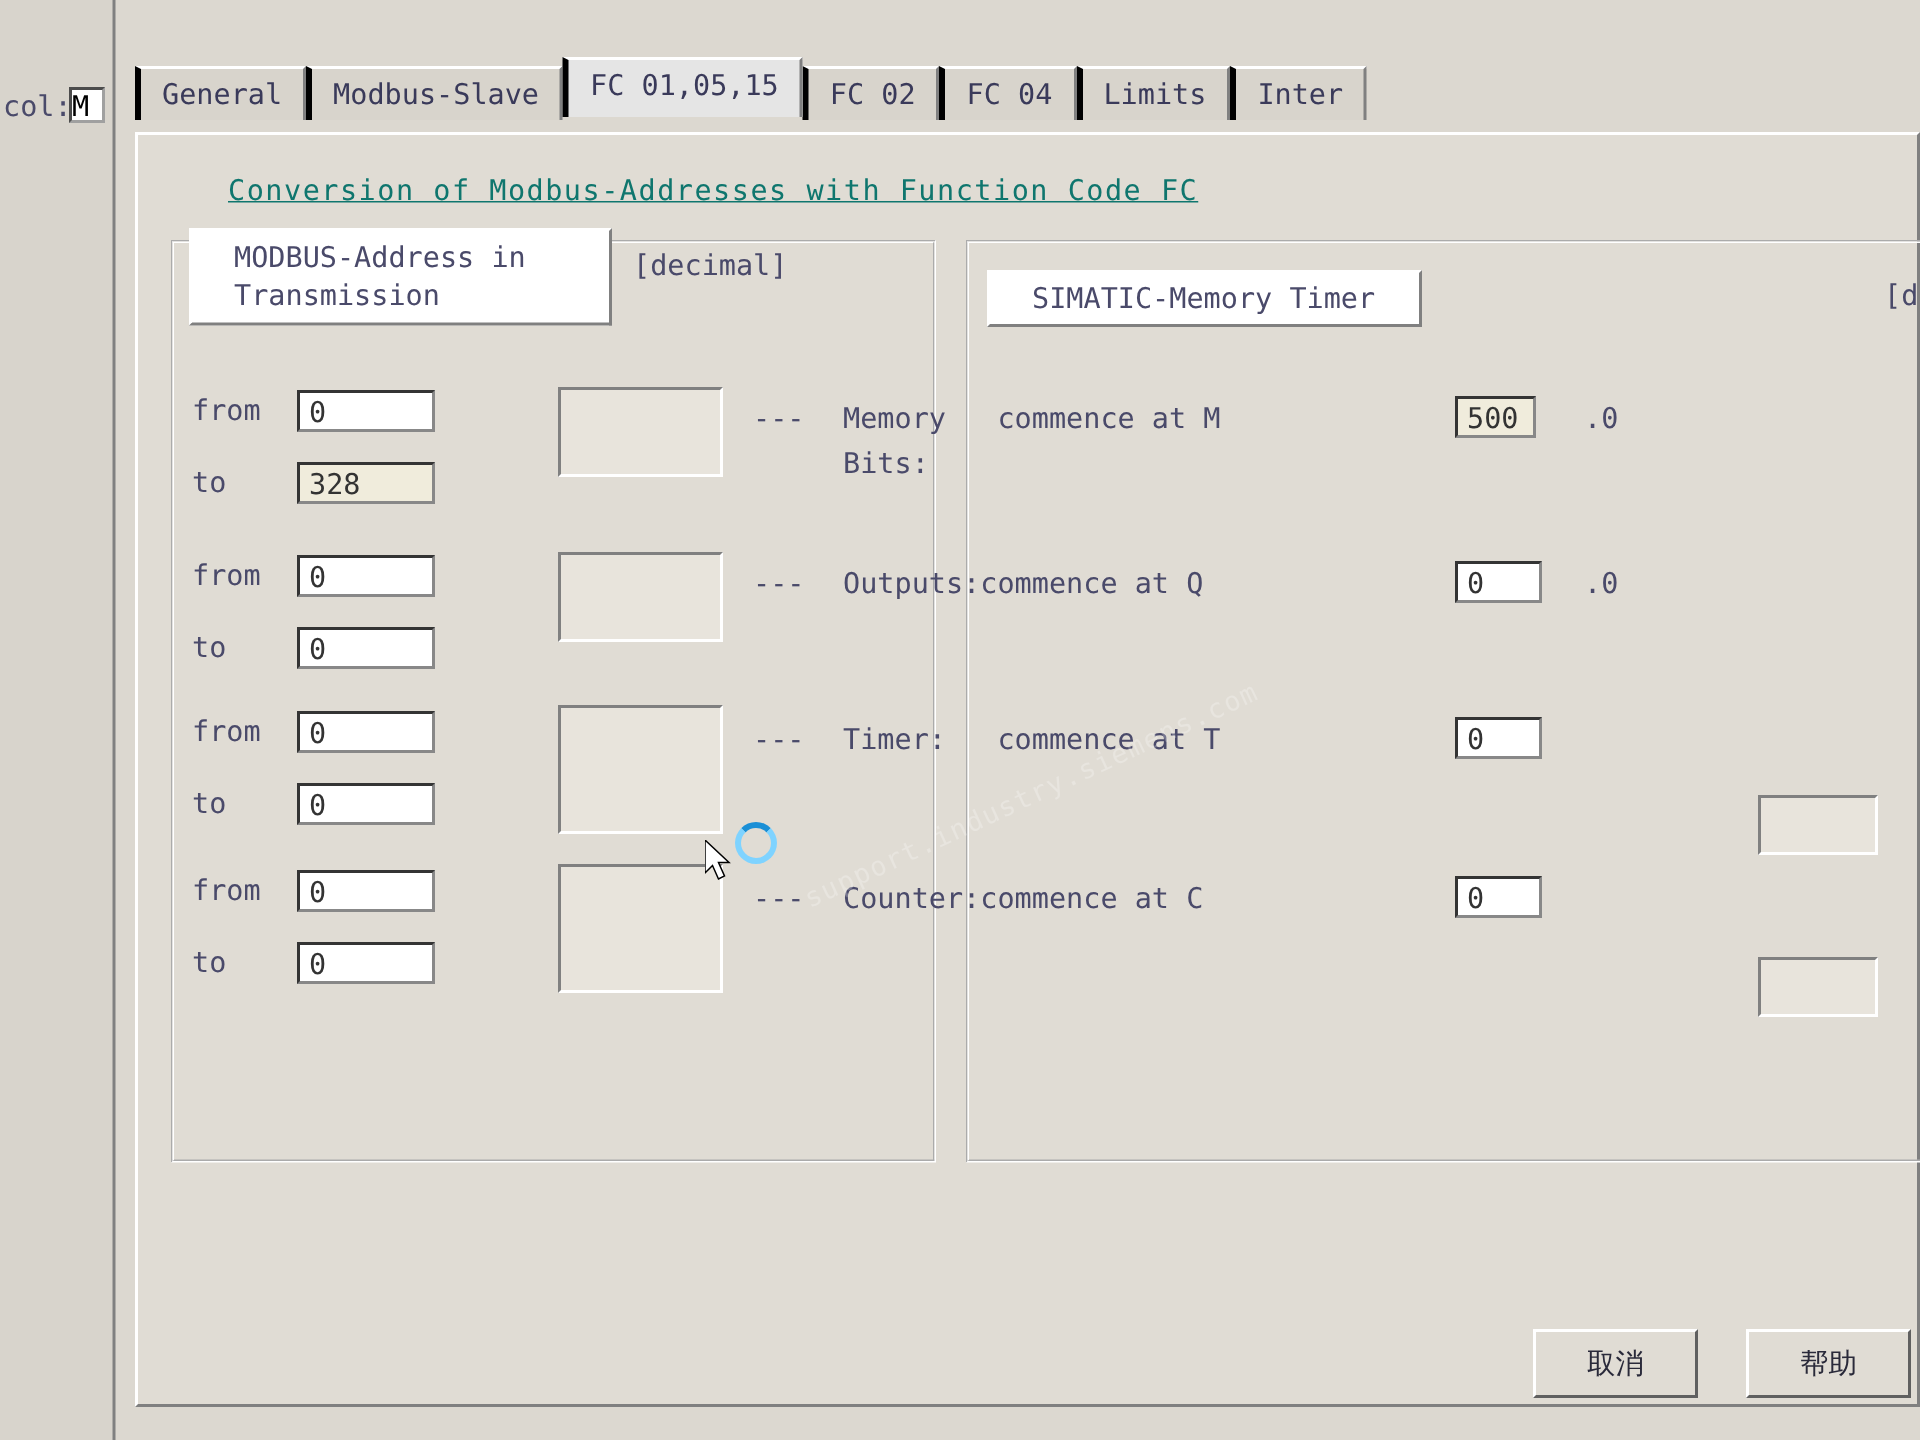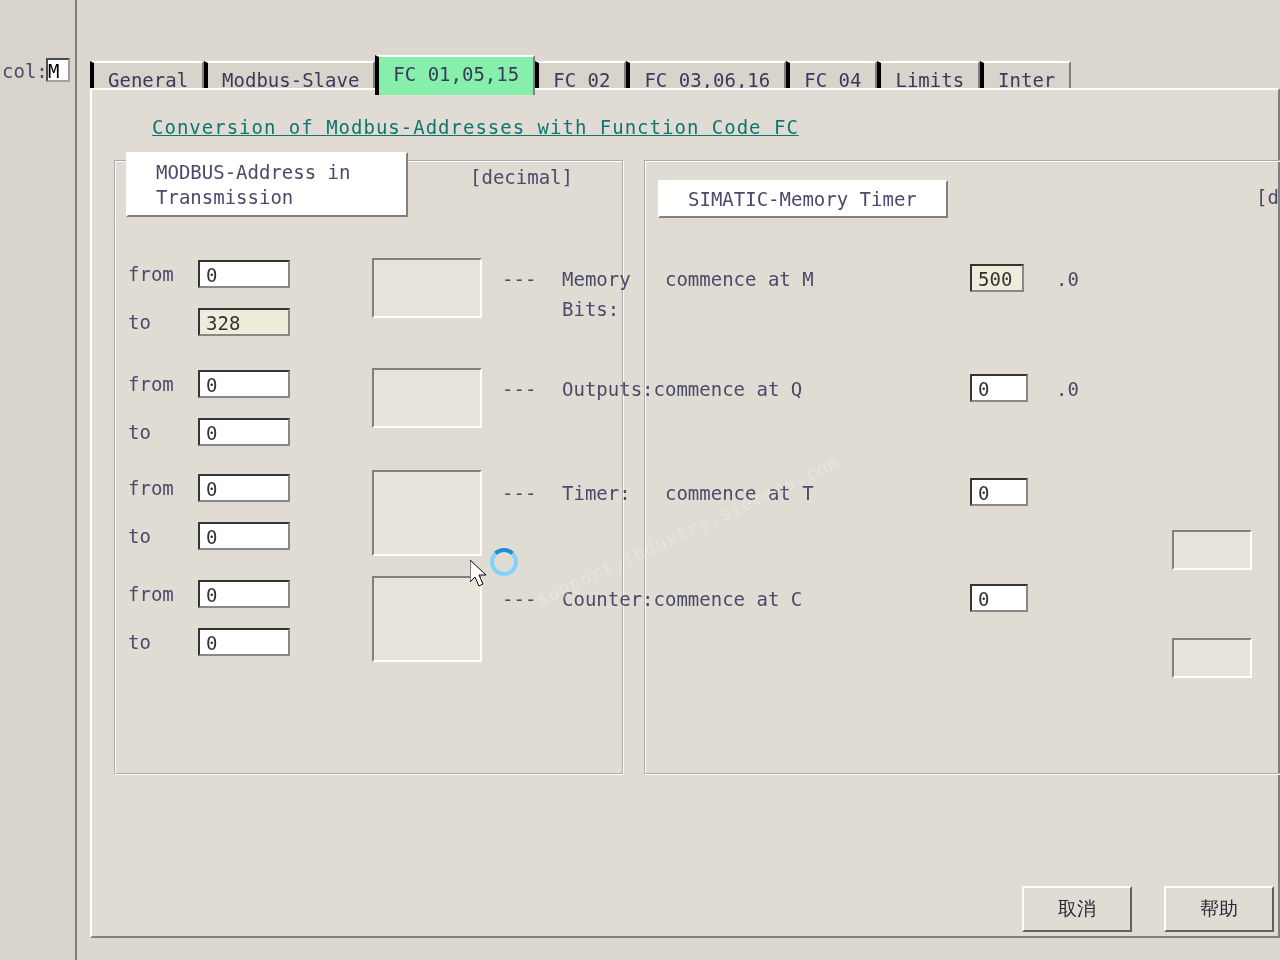--- a/index.html
+++ b/index.html
@@ -50,26 +50,25 @@
     border-top: 2px solid #fff;
     border-left: 4px solid #000000;
     border-right: 2px solid #808080;
     color: #3a3a5a;
     font-size: 19px;
     position: relative;
     top: 2px;
     white-space: nowrap;
   }
   .tab.active {
-    background: #86efac;
+    background: #e5e5e5;
     top: 0;
     padding-bottom: 10px;
     border-bottom: none;
     z-index: 5;
-    margin-top: 17px;
   }
   .panel {
     position: absolute;
     left: 90px; top: 88px;
     width: 1190px; height: 850px;
     background: #e0dcd4;
     border-top: 2px solid #fff;
     border-left: 2px solid #fff;
     border-right: 2px solid #808080;
     border-bottom: 2px solid #808080;
@@ -95,21 +94,21 @@
     position: absolute;
     background: #ffffff;
     padding: 6px 28px;
     color: #4a4a6a;
     border-top: 2px solid #fff;
     border-left: 2px solid #fff;
     border-right: 2px solid #808080;
     border-bottom: 2px solid #808080;
   }
   .group-legend.left { left: 34px; top: 62px; width: 282px; line-height: 1.3; }
-  .dec-label { position: absolute; left: 330px; top: 76px; color: #4a4a6a; margin-left: 48px; }
+  .dec-label { position: absolute; left: 330px; top: 76px; color: #4a4a6a; }
   .group-legend.right { left: 566px; top: 90px; width: 290px; }
   .dec-label2 { position: absolute; left: 1164px; top: 96px; color: #4a4a6a; }
   .row {
     position: absolute;
     left: 36px;
     display: flex;
     align-items: center;
     gap: 10px;
     color: #4a4a6a;
   }
@@ -184,21 +183,20 @@
 <div class="outer">
   <div class="bg-window-edge"></div>
   <span class="col-label">col:</span>
   <span class="col-input">M</span>
 
   <div class="tabs">
     <div class="tab">General</div>
     <div class="tab">Modbus-Slave</div>
     <div class="tab active">FC 01,05,15</div>
     <div class="tab">FC 02</div>
-    <div class="tab">FC 03,06,16</div>
     <div class="tab">FC 04</div>
     <div class="tab">Limits</div>
     <div class="tab">Inter</div>
   </div>
 
   <div class="panel">
     <div class="section-title">Conversion of  Modbus-Addresses  with  Function Code  FC</div>
 
     <div class="group-frame left"></div>
     <div class="group-legend left">

